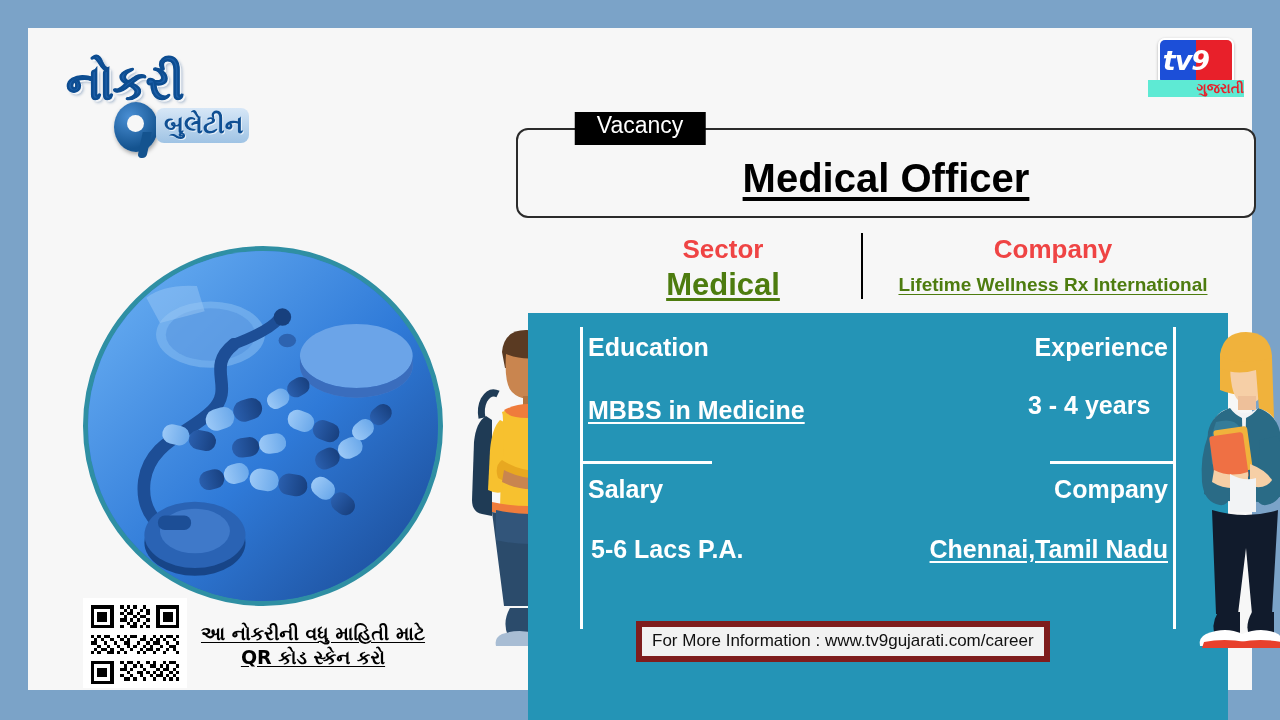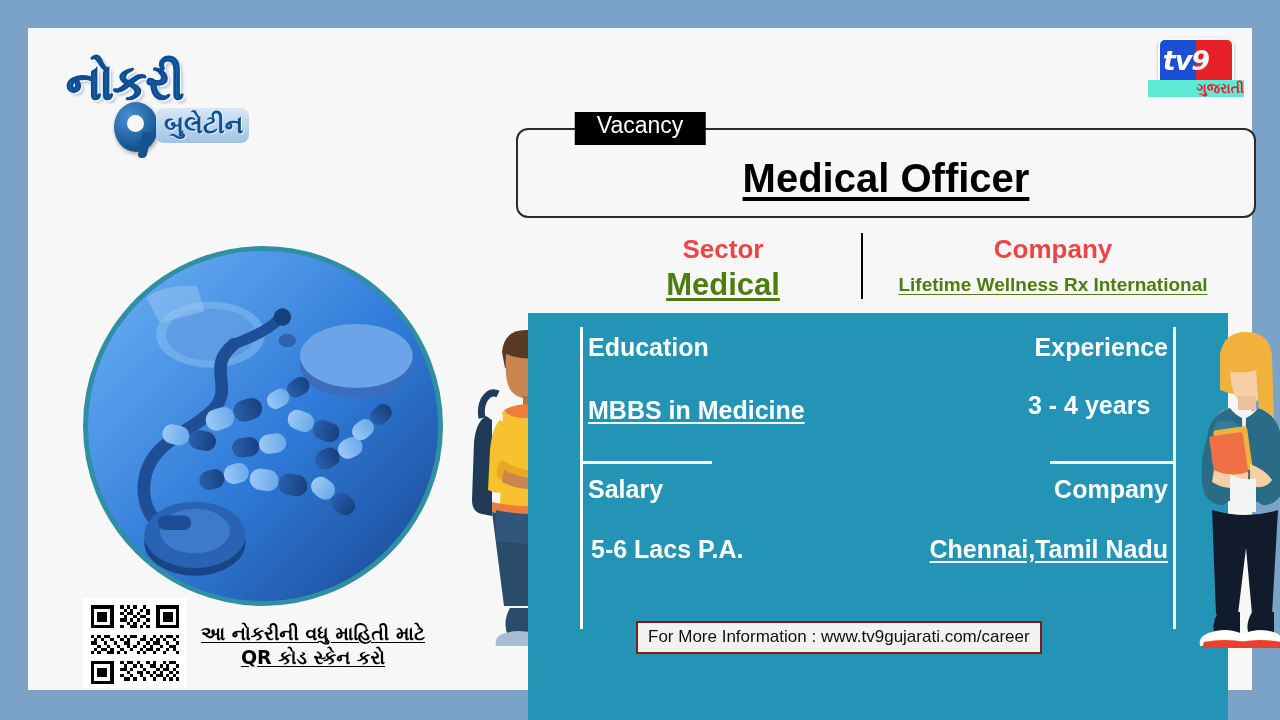--- a/index.html
+++ b/index.html
@@ -138,21 +138,21 @@
   #f-experience-value{ left: 500px; top: 78px; }
   #f-salary-label    { left: 60px;  top: 162px; }
   #f-salary-value    { left: 63px;  top: 222px; }
   #f-location-label  { left: 345px; top: 162px; width: 295px; text-align: right; }
   #f-location-value  { left: 300px; top: 222px; width: 340px; text-align: right; }
 
   #more-info {
     position: absolute; left: 108px; top: 308px;
     background: #f2f2f2; color: #111;
     font-size: 17px; padding: 4px 10px 5px;
-    border: 2px solid #7f1d1d; white-space: nowrap;
+    border: 6px solid #7f1d1d; white-space: nowrap;
   }
 
   
   #medical-photo {
     position: absolute; left: 55px; top: 218px;
     width: 360px; height: 360px; border-radius: 50%;
     border: 5px solid #2f8fa3; overflow: hidden;
     background: radial-gradient(circle at 38% 30%, #5aa6f0 0%, #2d74d6 55%, #1a4f9e 100%);
   }
   #medical-photo svg { display: block; width: 100%; height: 100%; }

